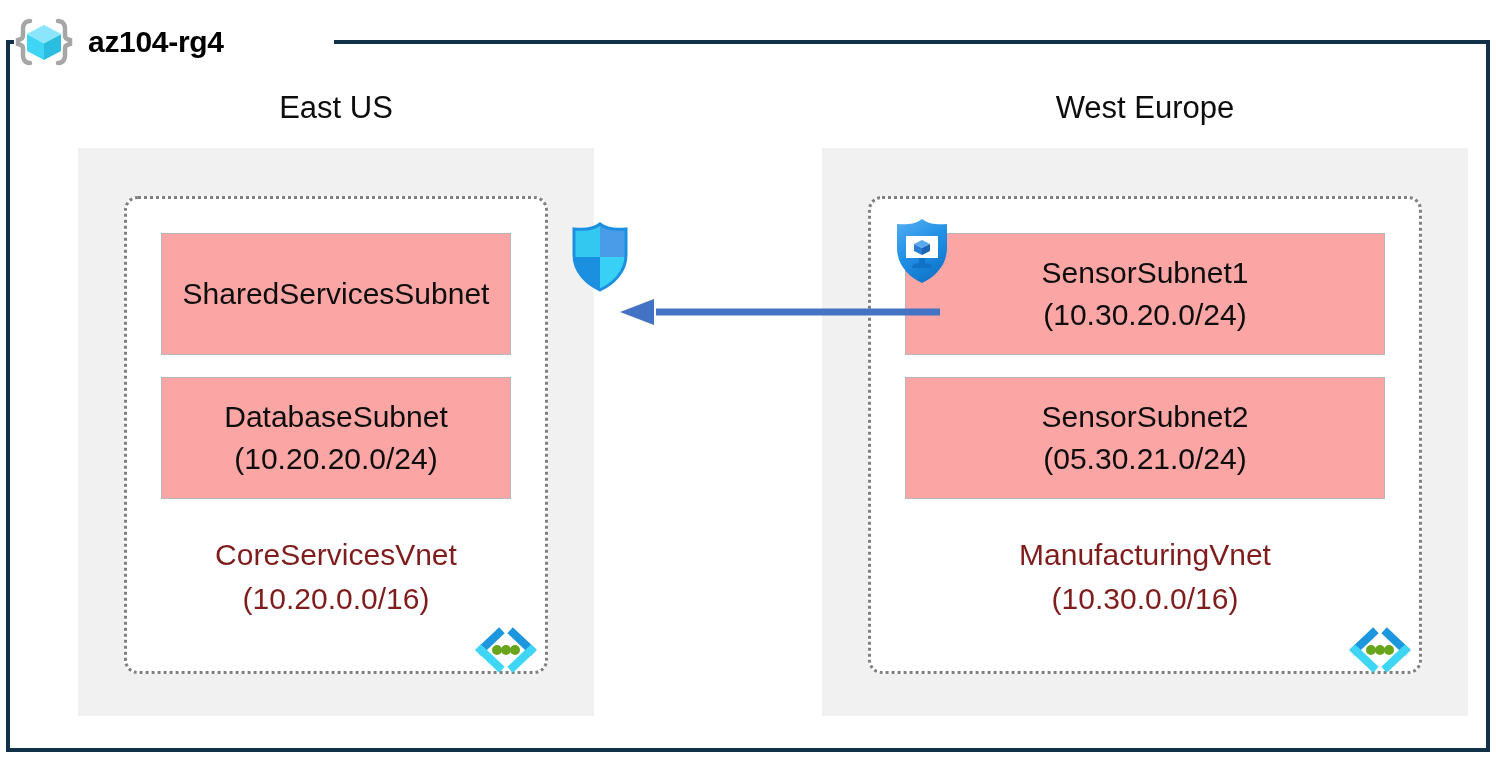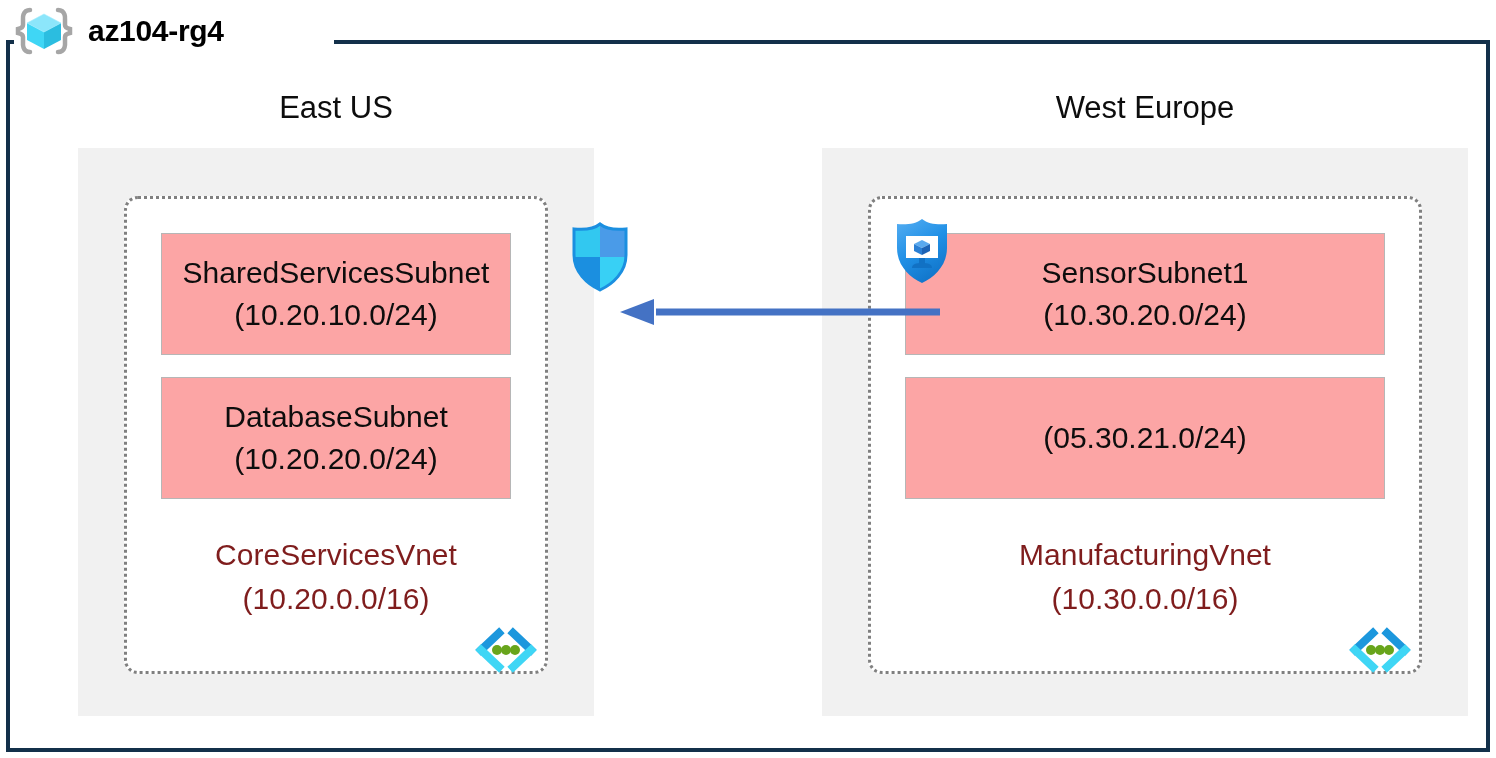--- a/index.html
+++ b/index.html
@@ -21,21 +21,21 @@
   
   #rg-title-mask {
     position: absolute;
     left: 14px; top: 34px;
     width: 320px; height: 14px;
     background: #ffffff;
     z-index: 5;
   }
   #rg-title-bar {
     position: absolute;
-    left: 14px; top: 2px;
+    left: 14px; top: 13px;
     height: 58px;
     display: flex;
     align-items: center;
     gap: 14px;
     z-index: 6;
   }
   #rg-title-text {
     font-size: 30px;
     font-weight: bold;
     color: #000000;
@@ -165,21 +165,20 @@
 </div>
 
 <div class="region-col" id="region-col-0">
   <div class="region-label">East US</div>
   <div class="region-box">
     <div class="vnet-box">
       <div class="vnet-inner">
 
         <div class="subnet">
           <span class="subnet-name">SharedServicesSubnet</span>
-          <span class="subnet-cidr">(10.20.10.0/24)</span>
         </div>
 
         <div class="subnet">
           <span class="subnet-name">DatabaseSubnet</span>
           <span class="subnet-cidr">(10.20.20.0/24)</span>
         </div>
 
         <div class="vnet-label">
           <div class="vnet-name">CoreServicesVnet</div>
           <div class="vnet-cidr">(10.20.0.0/16)</div>
@@ -208,20 +207,21 @@
   <div class="region-box">
     <div class="vnet-box">
       <div class="vnet-inner">
 
         <div class="subnet">
           <span class="subnet-name">SensorSubnet1</span>
           <span class="subnet-cidr">(10.30.20.0/24)</span>
         </div>
 
         <div class="subnet">
+          <span class="subnet-name">SensorSubnet2</span>
           <span class="subnet-cidr">(05.30.21.0/24)</span>
         </div>
 
         <div class="vnet-label">
           <div class="vnet-name">ManufacturingVnet</div>
           <div class="vnet-cidr">(10.30.0.0/16)</div>
         </div>
       </div>
 
       <span class="vnet-icon-slot">

